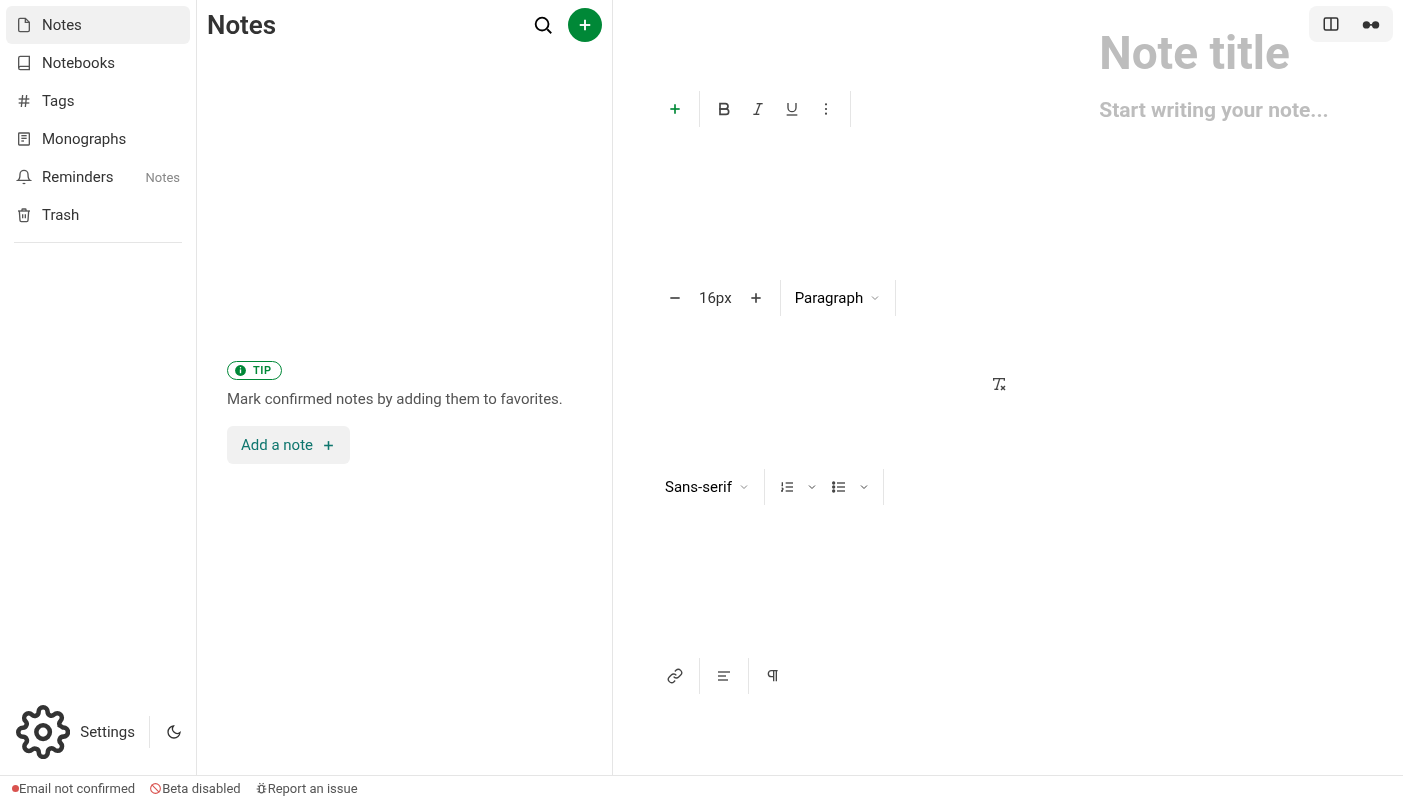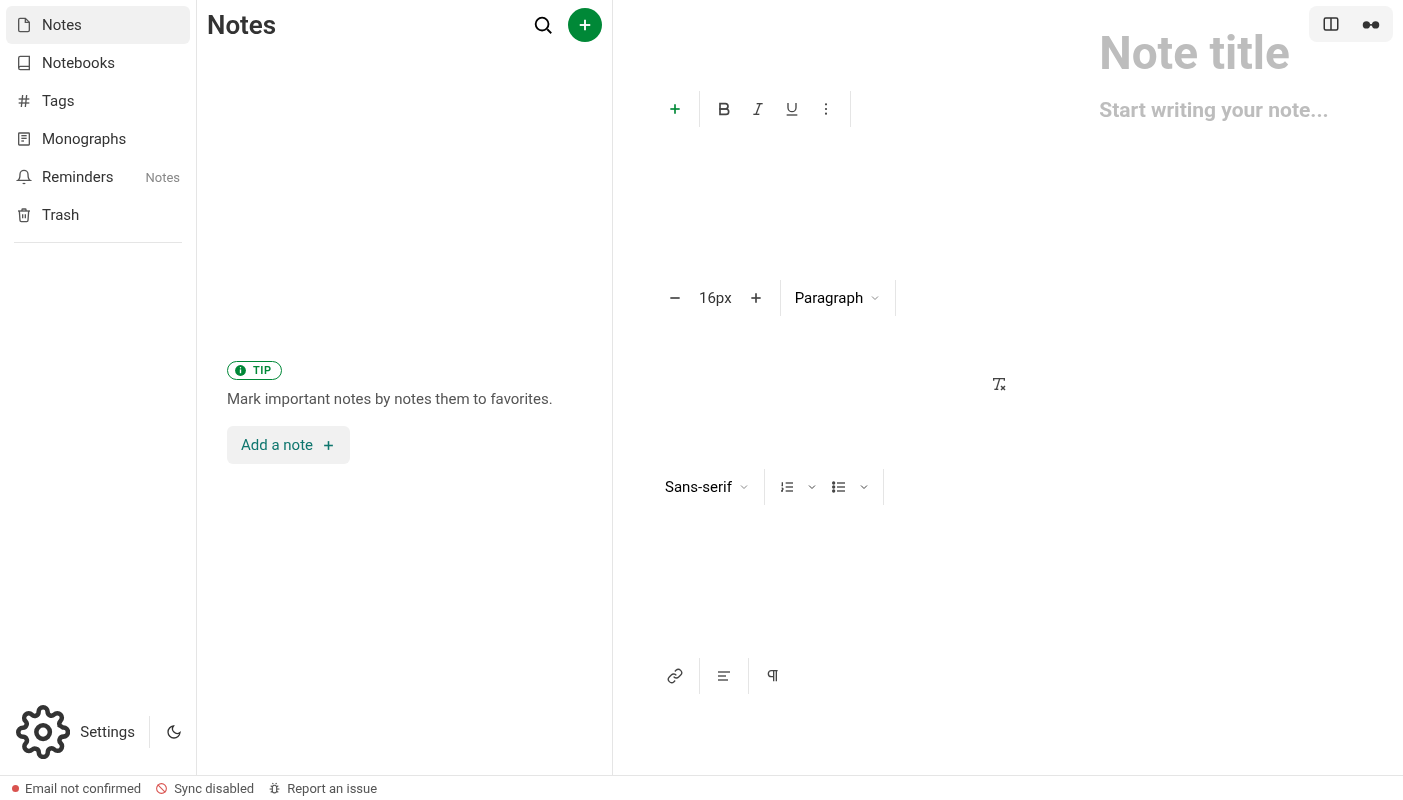--- a/index.html
+++ b/index.html
@@ -249,21 +249,21 @@
     .status-bar {
       height: 25px;
       border-top: 1px solid #e5e5e5;
       display: flex;
       align-items: center;
       gap: 14px;
       padding: 0 12px;
       font-size: 13px;
       color: #555;
     }
-    .status-item { display: flex; align-items: center; gap: 6px; cursor: pointer; }
+    .status-item { display: flex; align-items: center; cursor: pointer; }
     .dot-red { width: 7px; height: 7px; background: #d9534f; border-radius: 50%; }
     .status-item svg { width: 13px; height: 13px; }
   </style>
 </head>
 <body>
 
 <div class="app-body">
 
   <aside class="sidebar">
     <ul class="nav-list">
@@ -357,21 +357,21 @@
     </div>
     <div class="list-body">
       <span class="tip-pill">
         <svg class="info-icon" viewBox="0 0 24 24" fill="#008837">
             <circle cx="12" cy="12" r="10"></circle>
             <line x1="12" y1="10" x2="12" y2="17" stroke="#fff" stroke-width="2.5"></line>
             <circle cx="12" cy="7" r="1.3" fill="#fff"></circle>
           </svg>
         <span>TIP</span>
       </span>
-      <div class="tip-text">Mark important notes by notes them to favorites.</div>
+      <div class="tip-text">Mark confirmed notes by adding them to favorites.</div>
       <button class="add-note-btn">
         <span>Add a note</span>
         <svg width="15" height="15" viewBox="0 0 24 24" fill="none" stroke="currentColor" stroke-width="2.5">
             <line x1="12" y1="5" x2="12" y2="19"></line>
             <line x1="5" y1="12" x2="19" y2="12"></line>
           </svg>
       </button>
     </div>
   </section>
 
@@ -546,21 +546,21 @@
 <footer class="status-bar">
   <div class="status-item">
     <span class="dot-red"></span>
     <span>Email not confirmed</span>
   </div>
   <div class="status-item">
     <svg viewBox="0 0 24 24" fill="none" stroke="#d9534f" stroke-width="2">
         <circle cx="12" cy="12" r="9"></circle>
         <line x1="5" y1="5" x2="19" y2="19"></line>
       </svg>
-    <span>Sync disabled</span>
+    <span>Beta disabled</span>
   </div>
   <div class="status-item">
     <svg viewBox="0 0 24 24" fill="none" stroke="currentColor" stroke-width="2">
         <rect x="8" y="6" width="8" height="14" rx="4"></rect>
         <path d="M10 4l-2-2"></path>
         <path d="M14 4l2-2"></path>
         <line x1="3" y1="13" x2="8" y2="13"></line>
         <line x1="16" y1="13" x2="21" y2="13"></line>
         <path d="M5 19l3-2"></path>
         <path d="M19 19l-3-2"></path>

